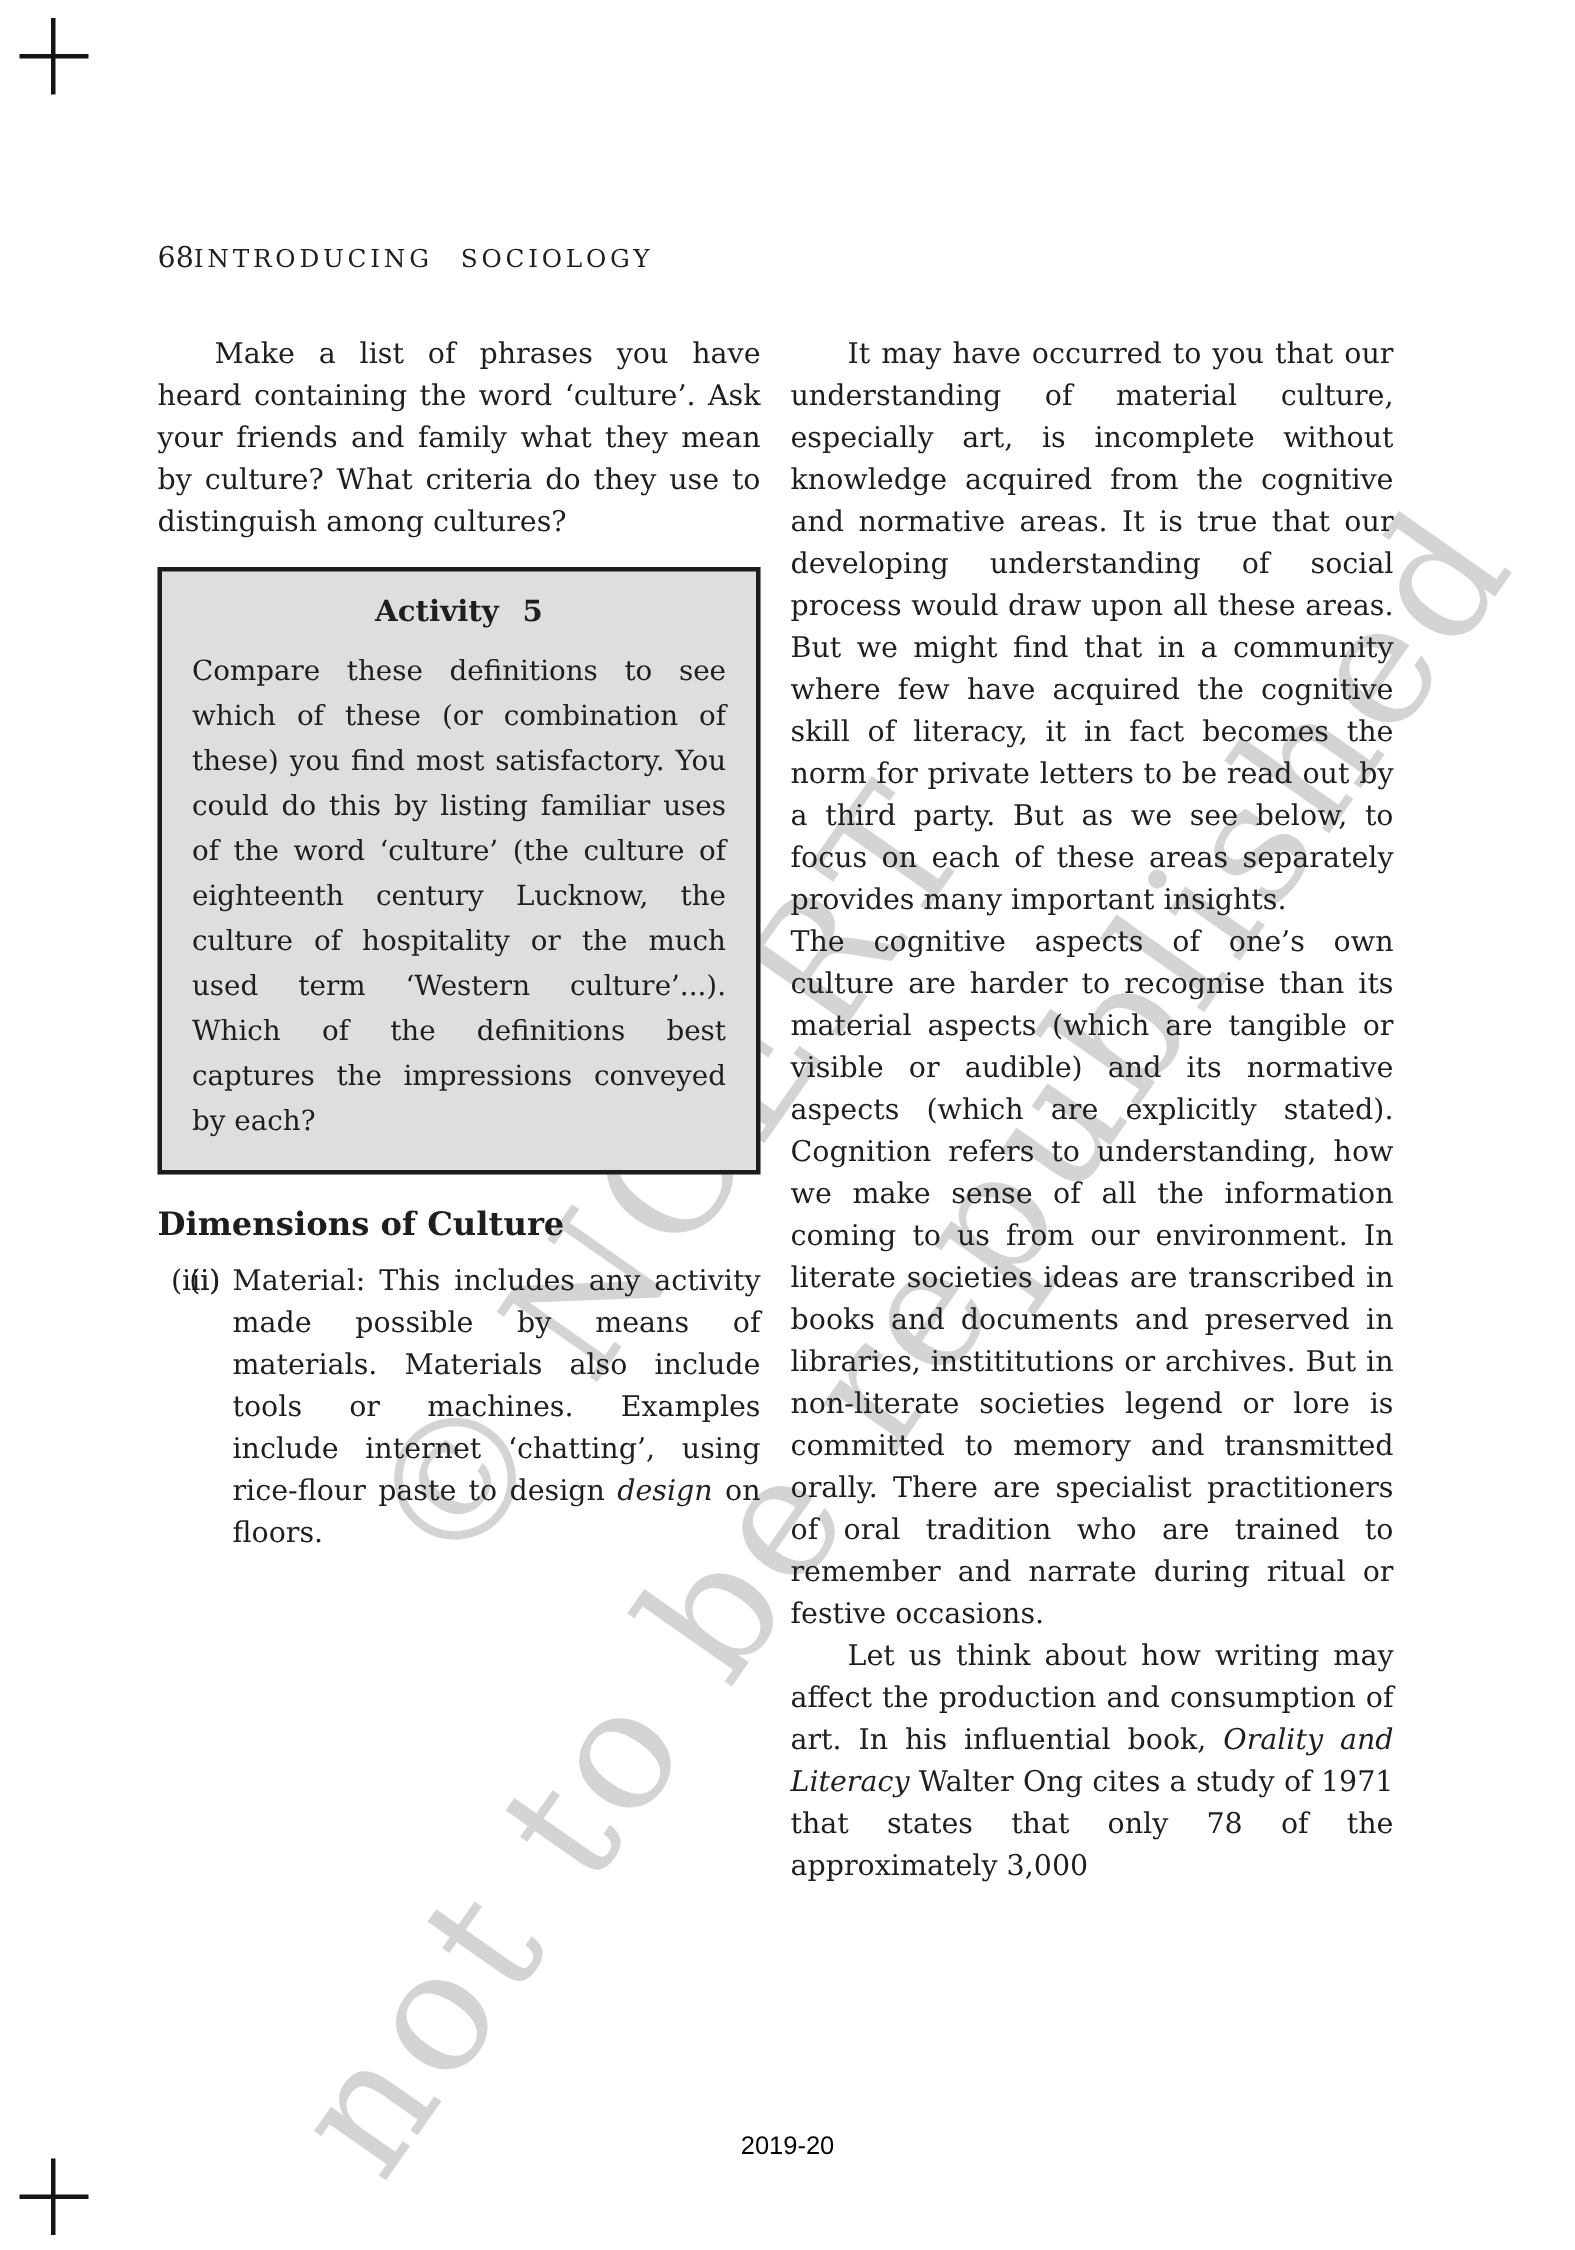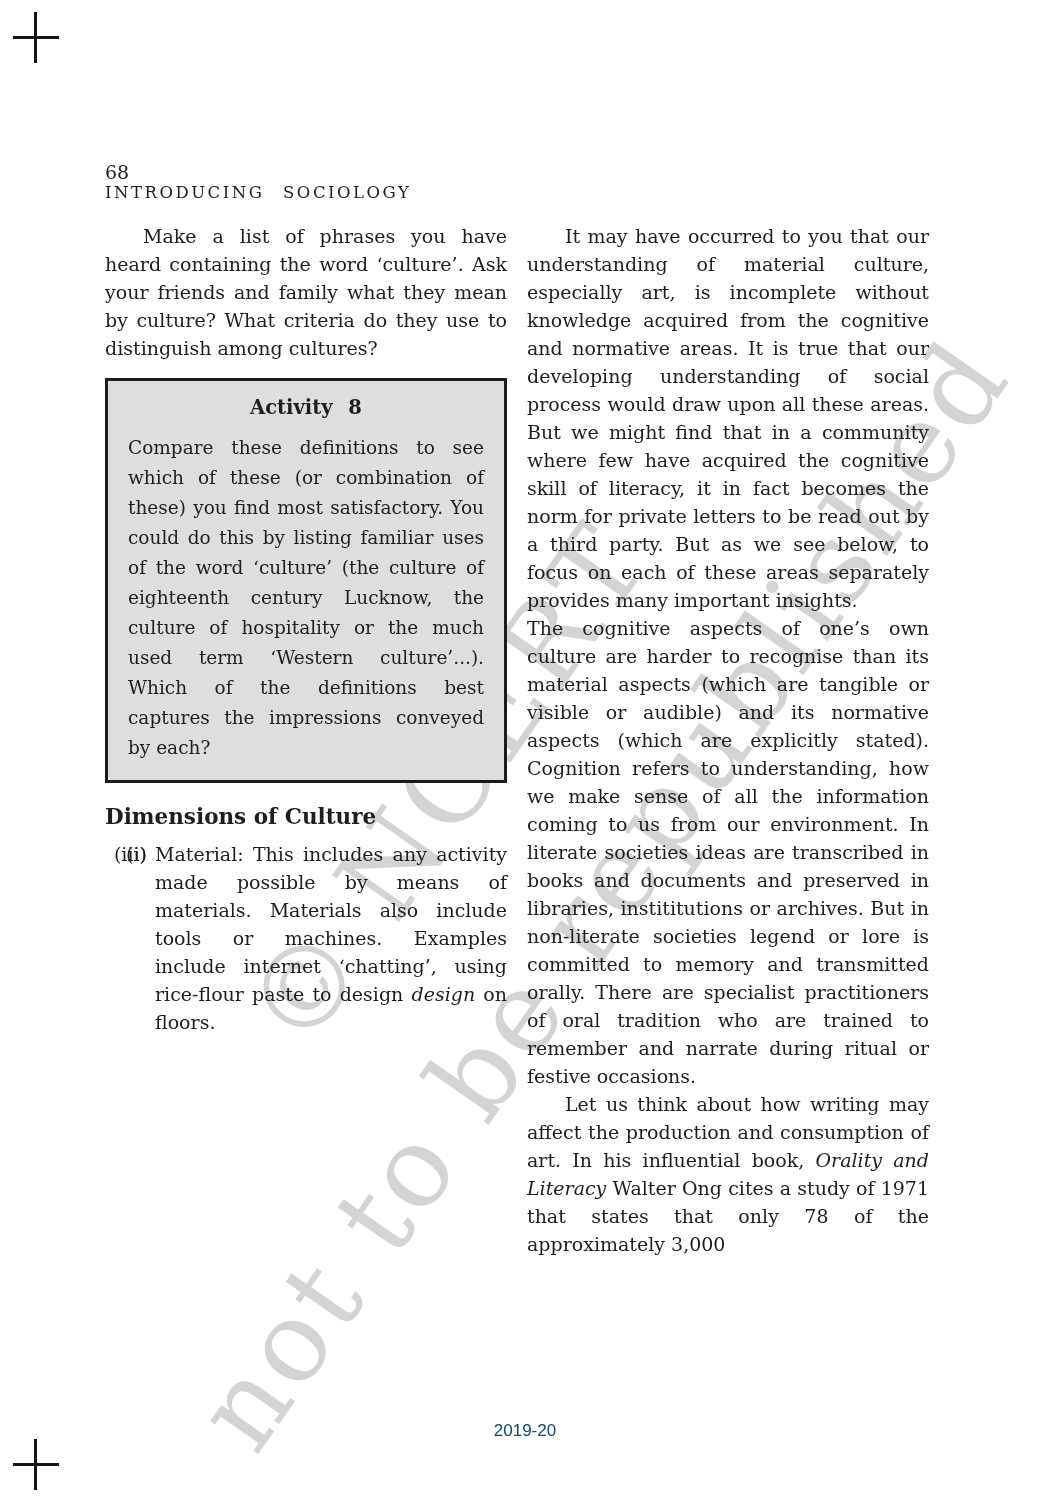--- a/index.html
+++ b/index.html
@@ -30,21 +30,21 @@
     white-space:nowrap;
     text-align:center;
     user-select:none;
   }
   .content{position:relative;z-index:1;}
   .cm{position:absolute;background:#141414;z-index:2;}
   .cm-h{width:46px;height:3px;}
   .cm-v{width:3px;height:51px;}
   .page-header{
     position:absolute;left:105px;right:107px;top:161px;
-    display:flex;justify-content:flex-start;align-items:baseline;flex-direction:column;
+    display:flex;justify-content:flex-start;align-items:baseline;
   }
   .page-number{font-size:19px;}
   .running-head{font-size:16.5px;letter-spacing:2.5px;word-spacing:11px;}
   .columns{
     position:absolute;left:105px;top:222px;width:840px;
     display:flex;gap:20px;
   }
   .col{
     width:402px;
     font-size:19px;line-height:28px;
@@ -72,21 +72,21 @@
   .dims-intro{margin-bottom:7px !important;}
   .list-item{position:relative;padding-left:50px;margin-top:2px;}
   .list-marker{
     position:absolute;left:0;top:0;width:42px;
     text-align:right;
   }
   .page-footer{
     position:absolute;left:0;right:0;top:1421px;
     text-align:center;
     font-family:"Liberation Sans","DejaVu Sans",sans-serif;
-    font-size:17px;color:#0c4a6e;
+    font-size:17px;color:#000000;
   }
 </style>
 </head>
 <body>
 
 <div class="watermark">
   <div>© NCERT</div>
   <div>not to be republished</div>
 </div>
 
@@ -105,21 +105,21 @@
     <span class="page-number">68</span>
     <span class="running-head">INTRODUCING SOCIOLOGY</span>
   </div>
 
   <div class="columns">
 
     <div class="col">
       <p class="indent">Make a list of phrases you have heard containing the word ‘culture’. Ask your friends and family what they mean by culture? What criteria do they use to distinguish among cultures?</p>
 
       <div class="activity-box">
-        <div class="activity-title">Activity 8</div>
+        <div class="activity-title">Activity 5</div>
         <p class="activity-body">Compare these definitions to see which of these (or combination of these) you find most satisfactory. You could do this by listing familiar uses of the word ‘culture’ (the culture of eighteenth century Lucknow, the culture of hospitality or the much used term ‘Western culture’...). Which of the definitions best captures the impressions conveyed by each?</p>
       </div>
 
       <h2>Dimensions of Culture</h2>
 
       <div>
         <div class="list-item">
           <span class="list-marker">(i)</span><i></i><span></span>
         </div>
         <div class="list-item">

